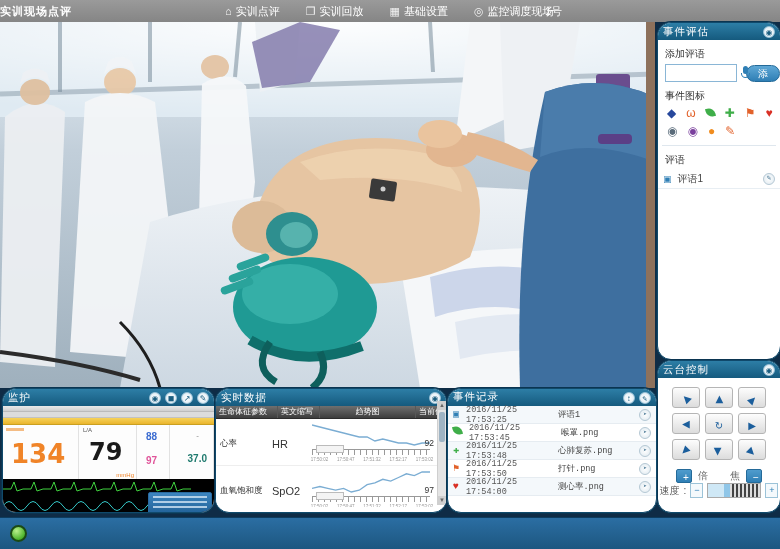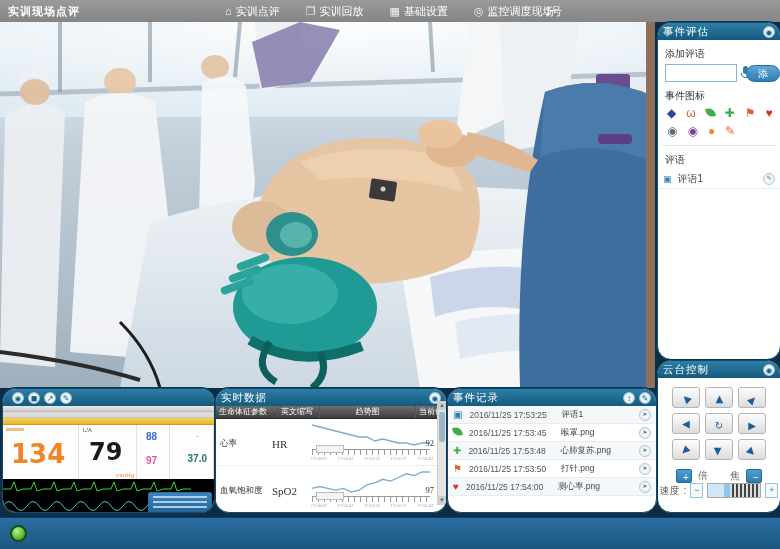--- a/index.html
+++ b/index.html
@@ -2,21 +2,21 @@
 <html><head>
 <meta charset="utf-8">
 <style>
   html,body{margin:0;padding:0;}
   body{width:780px;height:549px;position:relative;overflow:hidden;
        background:#0f2c46;font-family:"Liberation Sans","DejaVu Sans",sans-serif;
        -webkit-font-smoothing:antialiased;}
   
   .topbar{position:absolute;left:0;top:0;width:780px;height:22px;
           background:linear-gradient(#9a9a9a,#858585);display:flex;align-items:center;}
-  .topbar .title{color:#fff;font-size:11px;padding-left:8px;font-weight:bold;letter-spacing:1px;}
+  .topbar .title{color:#fff;font-size:11px;font-weight:bold;letter-spacing:1px;}
   .tabs{position:absolute;left:225px;top:0;height:22px;display:flex;align-items:center;gap:26px;}
   .tab{display:flex;align-items:center;gap:4px;color:#fff;font-size:11px;cursor:pointer;}
   .tab .tico{font-size:11px;color:#f2f2f2;}
   .station{position:absolute;left:545px;top:0;line-height:22px;color:#fff;font-size:11px;}
   
   .video{position:absolute;left:0;top:22px;width:655px;height:366px;overflow:hidden;background:#9fb0bd;}
   
   .panel{position:absolute;background:#fff;border:1px solid #10496b;border-radius:14px;overflow:hidden;
          box-shadow:0 0 0 1px #0b3551;}
   .phead{height:17px;background:linear-gradient(#2e7fa3,#18678e);background:linear-gradient(#2d7ea6,#155a7e);
@@ -81,39 +81,39 @@
   .mon-foot{height:8px;background:#e8e8e8;}
   .mon-pop{position:absolute;right:2px;bottom:2px;width:62px;height:24px;border:1px solid #2a6a9f;
            background:linear-gradient(#3c85c0,#1d5c91);border-radius:2px;}
   .mon-pop i{display:block;height:2px;background:#cfe4f4;margin:3px 4px 0 4px;opacity:.8;}
   
   #realtime{left:215px;top:388px;width:230px;height:123px;}
   .thead{display:flex;height:12px;background:linear-gradient(#6f6f6f,#3d3d3d);color:#fff;font-size:8px;
          line-height:12px;border-bottom:1px solid #2c2c2c;}
   .thead span{padding:0 3px;border-right:1px solid #585858;box-sizing:border-box;}
   .th1{width:62px;} .th2{width:42px;} .th3{flex:1;text-align:center;} .th4{width:30px;border-right:none!important;}
-  #rt-rows{position:relative;height:88px;overflow:hidden;background:#fff;font-family:Liberation Serif, serif;}
+  #rt-rows{position:relative;height:88px;overflow:hidden;background:#fff;}
   .rt-row{position:relative;height:46px;border-bottom:1px solid #eee;}
   .rt-name{position:absolute;left:4px;top:19px;font-size:8.5px;color:#333;}
   .rt-abbr{position:absolute;left:56px;top:19px;font-size:11px;color:#333;}
   .rt-chart{position:absolute;left:96px;top:3px;}
   .rt-ruler{position:absolute;left:96px;top:30px;width:118px;height:5px;
             background:repeating-linear-gradient(90deg,#999 0 1px,transparent 1px 6px);
             border-top:1px solid #999;}
   .rt-tag{position:absolute;left:100px;top:26px;width:26px;height:6px;border:1px solid #bbb;background:#f4f4f4;}
   .rt-xlabels{position:absolute;left:88px;top:37px;width:136px;display:flex;justify-content:space-between;
               font-size:5px;color:#999;transform:scale(.9);}
   .rt-val{position:absolute;right:12px;top:19px;font-size:8.5px;color:#333;}
   .vscroll{position:absolute;right:0;top:12px;width:8px;height:104px;background:#e4e4e4;border-left:1px solid #cfcfcf;}
   .vscroll .up,.vscroll .dn{position:absolute;left:0;width:8px;height:9px;background:#cfcfcf;color:#666;
         font-size:6px;text-align:center;line-height:9px;}
   .vscroll .up{top:0;} .vscroll .dn{bottom:0;}
   .vscroll .thumb{position:absolute;left:1px;top:11px;width:6px;height:30px;background:#9fb4c4;border-radius:2px;}
   
-  #events{left:447px;top:388px;width:208px;height:123px;}
+  #events{left:447px;top:388px;width:208px;height:123px;font-family:Liberation Mono, monospace;}
   #ev-rows{background:#fff;}
   .ev-row{display:flex;align-items:center;height:17px;border-bottom:1px solid #e6ecf1;padding:0 5px;}
   .ev-row:nth-child(odd){background:#f4f8fb;}
   .ev-time{font-size:8.5px;color:#555;margin-left:7px;width:92px;}
   .ev-label{font-size:8.5px;color:#444;flex:1;}
   .ev-btn{width:10px;height:10px;border-radius:50%;background:radial-gradient(#fff,#dde8ef);
           border:1px solid #b5c8d4;font-size:6px;line-height:9px;text-align:center;color:#4c7a96;cursor:pointer;}
   
   .playbar{position:absolute;left:0;top:517px;width:780px;height:32px;
            background:linear-gradient(#2b6ea3,#1c567f);border-top:1px solid #0d3c5e;}
@@ -303,20 +303,21 @@
         <span>:</span>
       <span class="sbtn">−</span>
       <span class="speedbar"></span>
       <span class="sbtn">+</span>
     </div>
   </div>
 </section>
 
 <section class="panel" id="monitor">
   <div class="phead">
+    <span class="ptitle">监护</span>
     <span class="hbtn">◉</span>
     <span class="hbtn">◼</span>
     <span class="hbtn">↗</span>
     <span class="hbtn">✎</span>
   </div>
   <div class="pbody">
     <div class="mon-chrome1"></div>
     <div class="mon-chrome2"></div>
     <div class="mon-alarm"></div>
     <div class="mon-vals">

